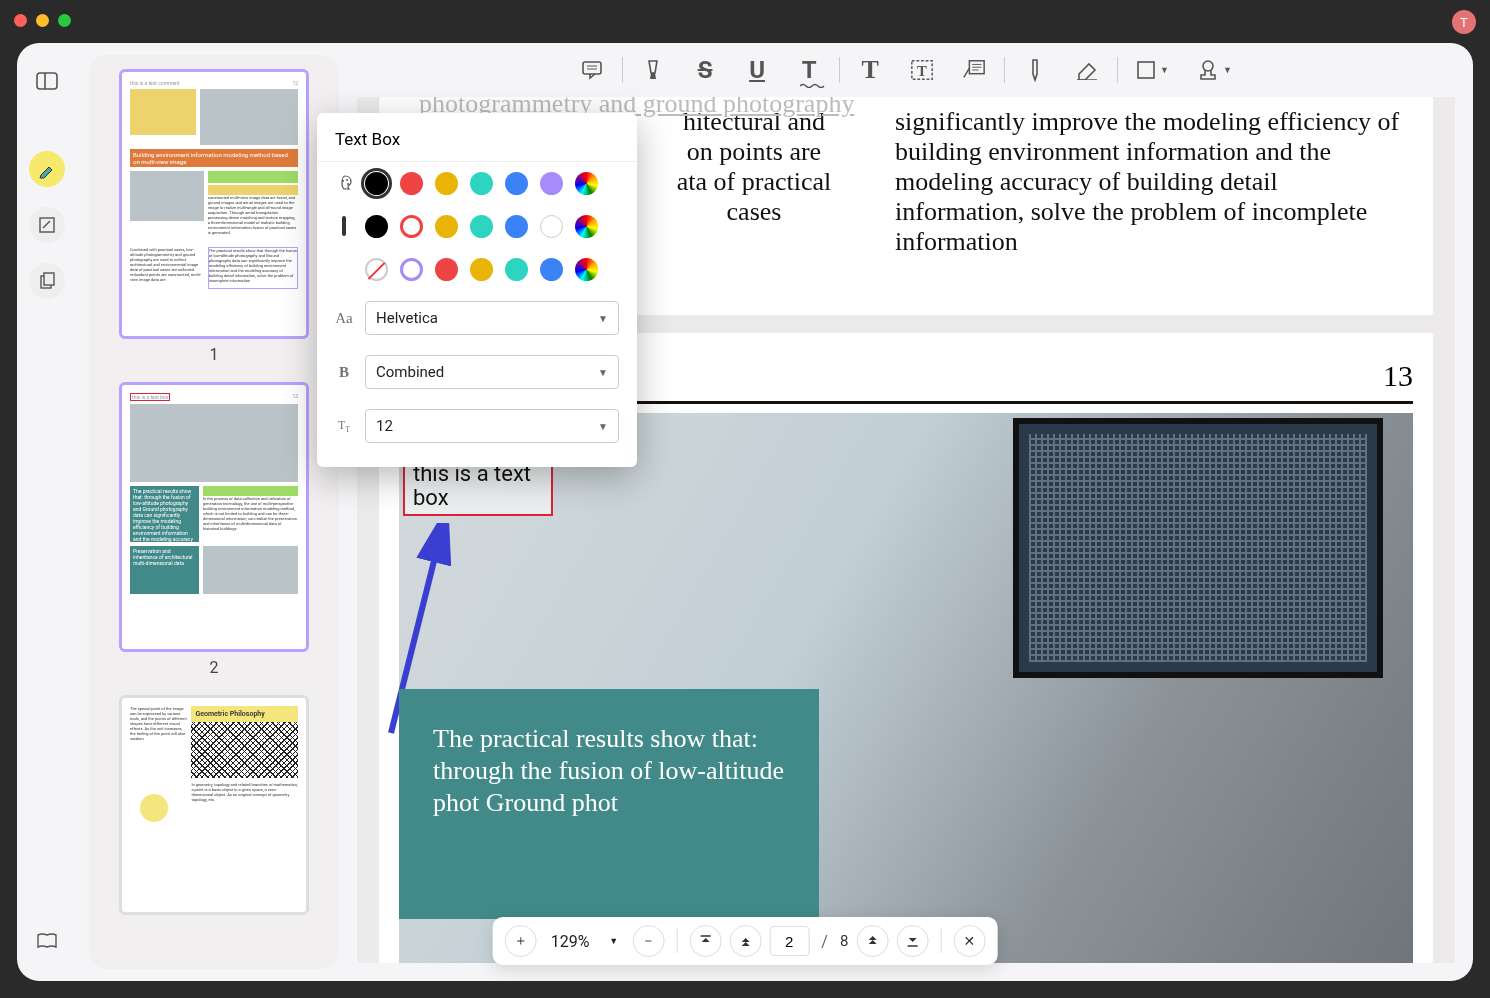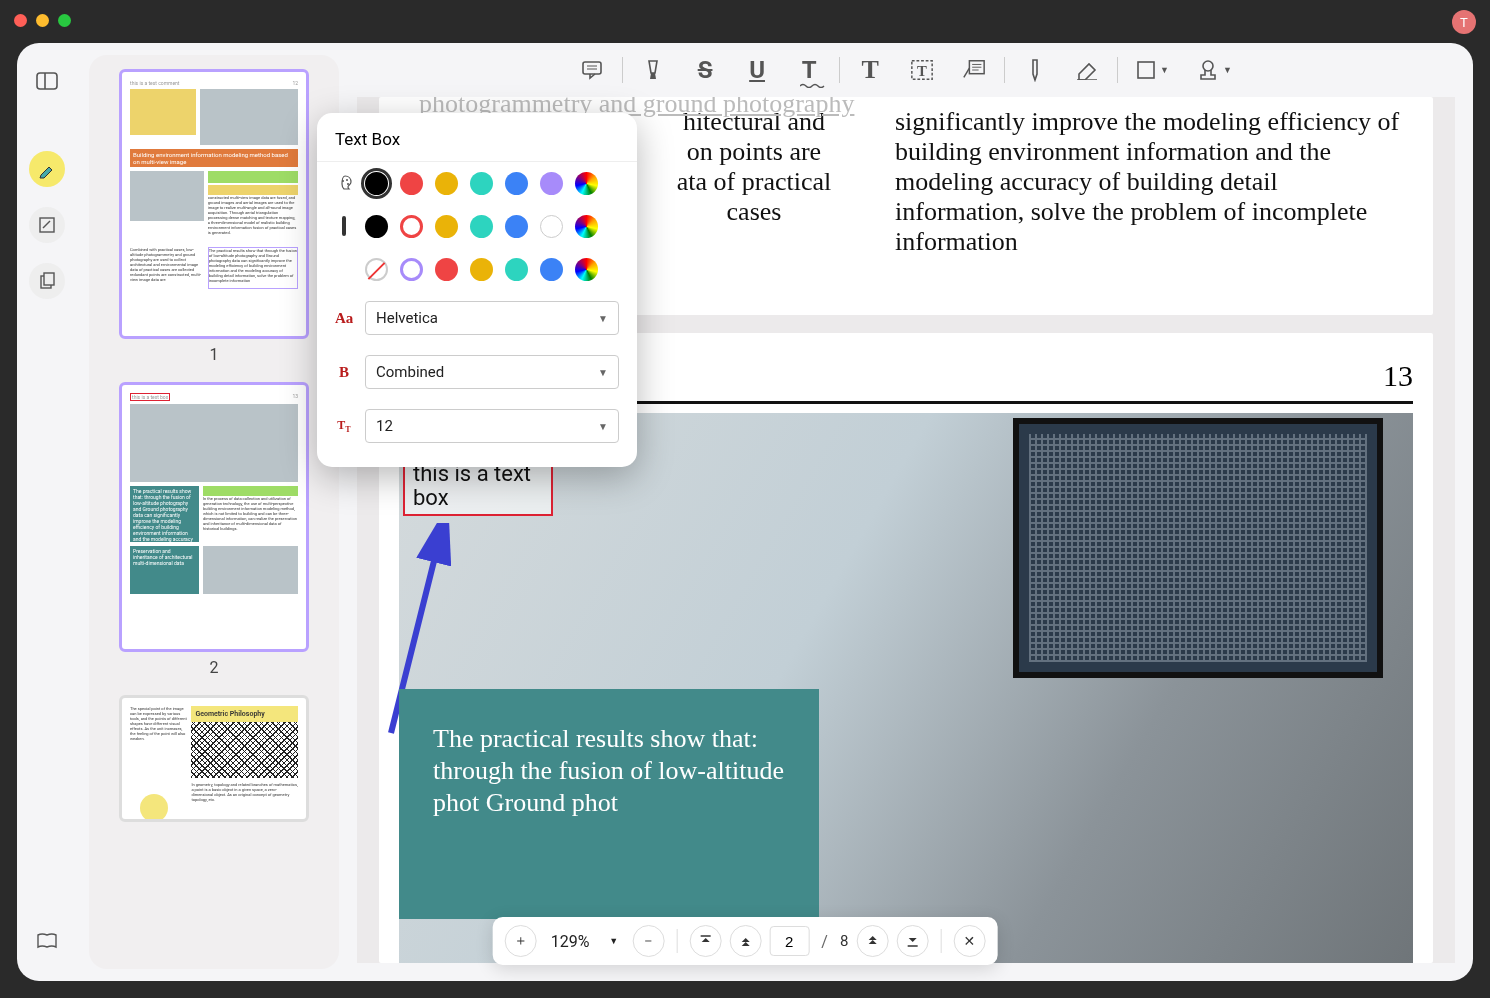--- a/index.html
+++ b/index.html
@@ -65,33 +65,33 @@
 
 .textbox-on-page { position:absolute; top:123px; left:24px; width:150px; border:2px solid #d23; background:rgba(255,255,255,.6); font-size:22px; padding:4px 8px; line-height:24px; color:#111; }
 
 
 .toptool { position:absolute; top:0; left:340px; right:18px; height:54px; display:flex; align-items:center; justify-content:center; gap:0; }
 .tgrp { display:flex; align-items:center; gap:28px; padding:0 18px; height:34px; }
 .vdiv { width:1px; height:26px; background:#ccc; }
 .ticon { width:24px; height:24px; display:flex; align-items:center; justify-content:center; color:#444; }
 
 
-.popover { position:absolute; top:70px; left:300px; width:320px; background:#fff; border-radius:15px; box-shadow:0 10px 36px rgba(0,0,0,.28); padding:0 0 14px 0; }
+.popover { position:absolute; top:70px; left:300px; width:320px; background:#fff; border-radius:6px; box-shadow:0 10px 36px rgba(0,0,0,.28); padding:0 0 14px 0; }
 .popover::after { content:""; position:absolute; bottom:-10px; left:158px; border:10px solid transparent; border-top-color:#fff; }
 .pop-title { font-size:17px; padding:16px 18px 12px 18px; border-bottom:1px solid #eee; }
 .prow { display:flex; align-items:center; gap:12px; padding:10px 18px; }
 .swatch { width:23px; height:23px; border-radius:50%; }
 .sw-sel { outline:3px solid #333; outline-offset:1px; }
 .sw-selring { border:3px solid currentColor; background:#fff; }
 .sw-rect { width:18px; height:14px; border:2px solid #333; border-radius:2px; }
 .sw-fill { width:18px; height:14px; background:#333; border-radius:2px; }
 .sw-palette { background: conic-gradient(red,orange,yellow,green,cyan,blue,purple,red); }
 .nofill { position:relative; background:#fff; border:2px solid #ccc; }
 .nofill::after { content:""; position:absolute; left:-2px; right:-2px; top:50%; border-top:2px solid #e33; transform:rotate(-45deg); }
-.label-ico { width:18px; text-align:center; font-size:15px; color:#b91c1c; font-family:Georgia,serif;font-weight:bold; }
+.label-ico { width:18px; text-align:center; font-size:15px; color:#737373; font-family:Georgia,serif; }
 .dropdown { flex:1; height:34px; border:1px solid #ccc; border-radius:4px; display:flex; align-items:center; justify-content:space-between; padding:0 10px; font-size:15px; color:#222; background:#fff; }
 .dropdown .caret { font-size:10px; color:#666; }
 
 
 .pager { position:absolute; left:50%; bottom:16px; transform:translateX(-50%); background:#fff; border-radius:10px; height:48px; display:flex; align-items:center; padding:0 12px; gap:8px; box-shadow:0 4px 18px rgba(0,0,0,.14); }
 .pager .pbtn { width:32px; height:32px; border-radius:50%; border:1px solid #ddd; display:flex; align-items:center; justify-content:center; color:#333; font-size:14px; background:#fff; }
 .pager .pdivider { width:1px; height:24px; background:#ddd; margin:0 4px; }
 .pager .zoom { display:flex; align-items:center; gap:20px; font-size:16px; color:#222; padding:0 6px; }
 .pager input.pagein { width:40px; height:30px; border:1px solid #ddd; border-radius:4px; text-align:center; font-size:15px; }
 .pager .slash { color:#666; padding:0 4px; }
@@ -189,21 +189,21 @@
         </div>
         <div style="display:flex; gap:4px; margin-top:4px;">
           <div class="teal" style="width:42%;">Preservation and inheritance of architectural multi-dimensional data</div>
           <div class="ph" style="width:58%; height:48px;"></div>
         </div>
       </div>
       <div class="thumb-num">2</div>
     </div>
 
     <div class="thumb">
-      <div class="thumb-page" style="border-color:#ddd; height:127px;">
+      <div class="thumb-page" style="border-color:#ddd; height:220px;">
         <div style="display:flex; gap:4px;">
           <div class="tp" style="width:35%; height:60px; overflow:hidden;">The special point of the image can be expressed by various tools, and the points of different shapes have different visual effects. As the unit increases, the feeling of the point will also weaken.</div>
           <div style="width:65%;">
             <div class="thumb3head">Geometric Philosophy</div>
             <div class="ph" style="height:56px; background:repeating-linear-gradient(45deg,#222 0 1px,transparent 1px 4px),repeating-linear-gradient(-45deg,#222 0 1px,transparent 1px 4px);"></div>
           </div>
         </div>
         <div style="display:flex; gap:4px; margin-top:4px;">
           <div style="width:35%; position:relative;">
             <div style="width:28px;height:28px;border-radius:50%;background:#f4e67c;position:absolute;bottom:0;left:10px;"></div>

